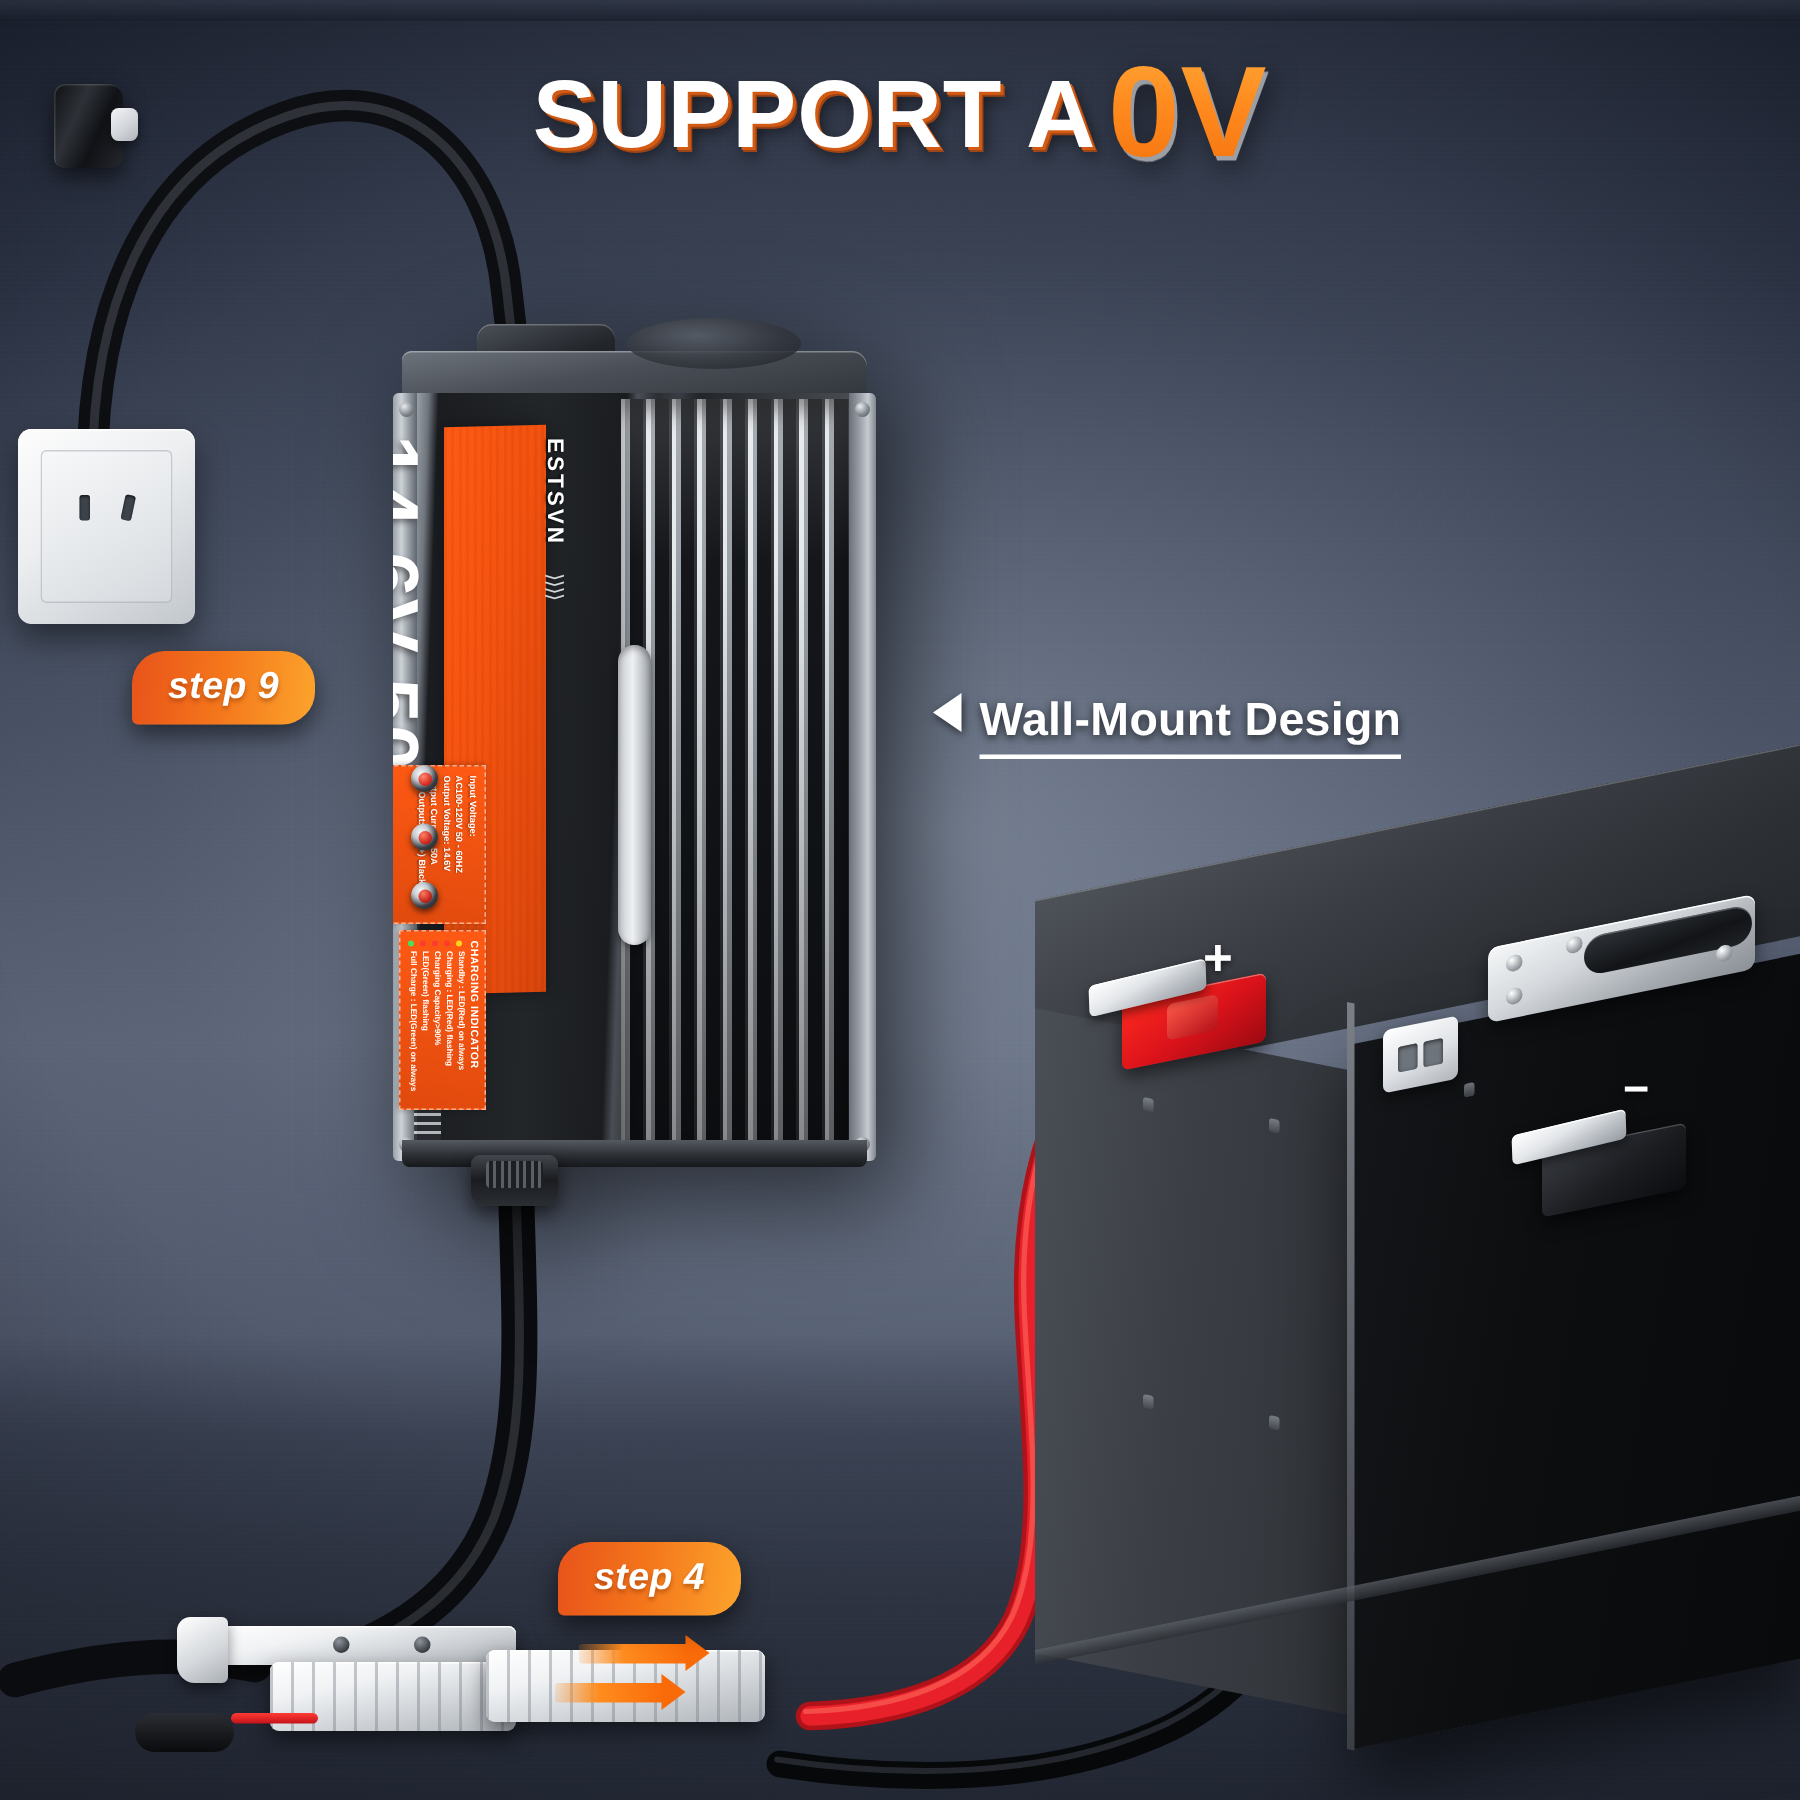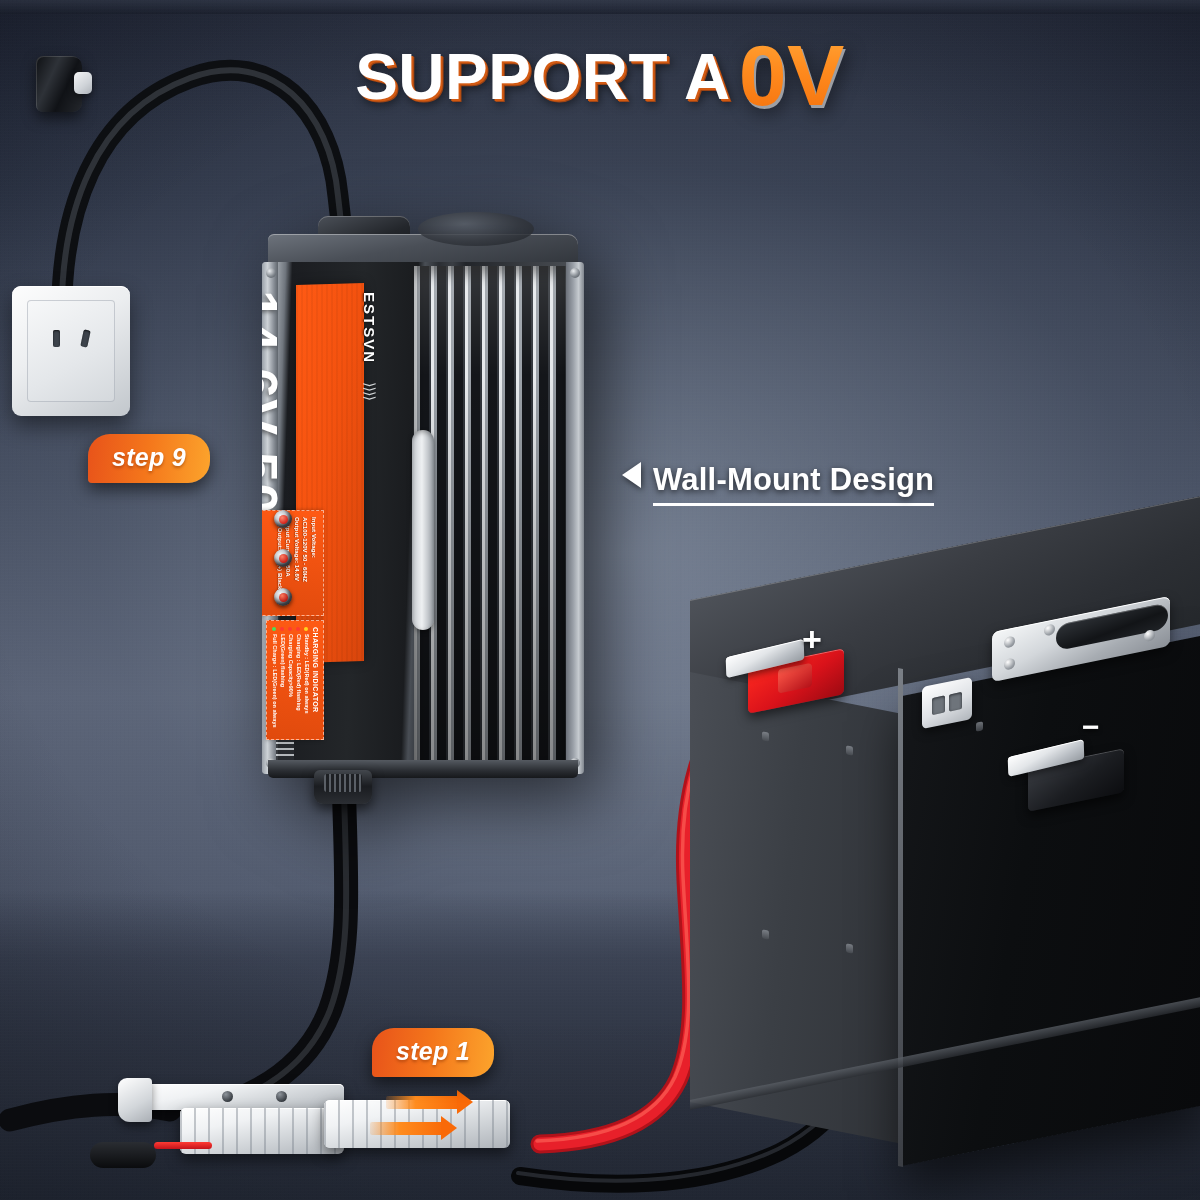--- a/index.html
+++ b/index.html
@@ -647,16 +647,16 @@
     <span class="hl-line hl-line1">
       <span class="hl-white">SUPPORT A</span><span class="hl-accent">0V</span>
     </span>
   </div>
 
   <div class="callout-wall">
     <span class="tri-left"></span>
     <span class="callout-wall-text">Wall-Mount Design</span>
   </div>
 
-  <div class="step-badge step2">step 1</div>
+  <div class="step-badge step2">step 4</div>
   <div class="step-badge step3">step 9</div>
 
 </div>
 
 </body></html>

